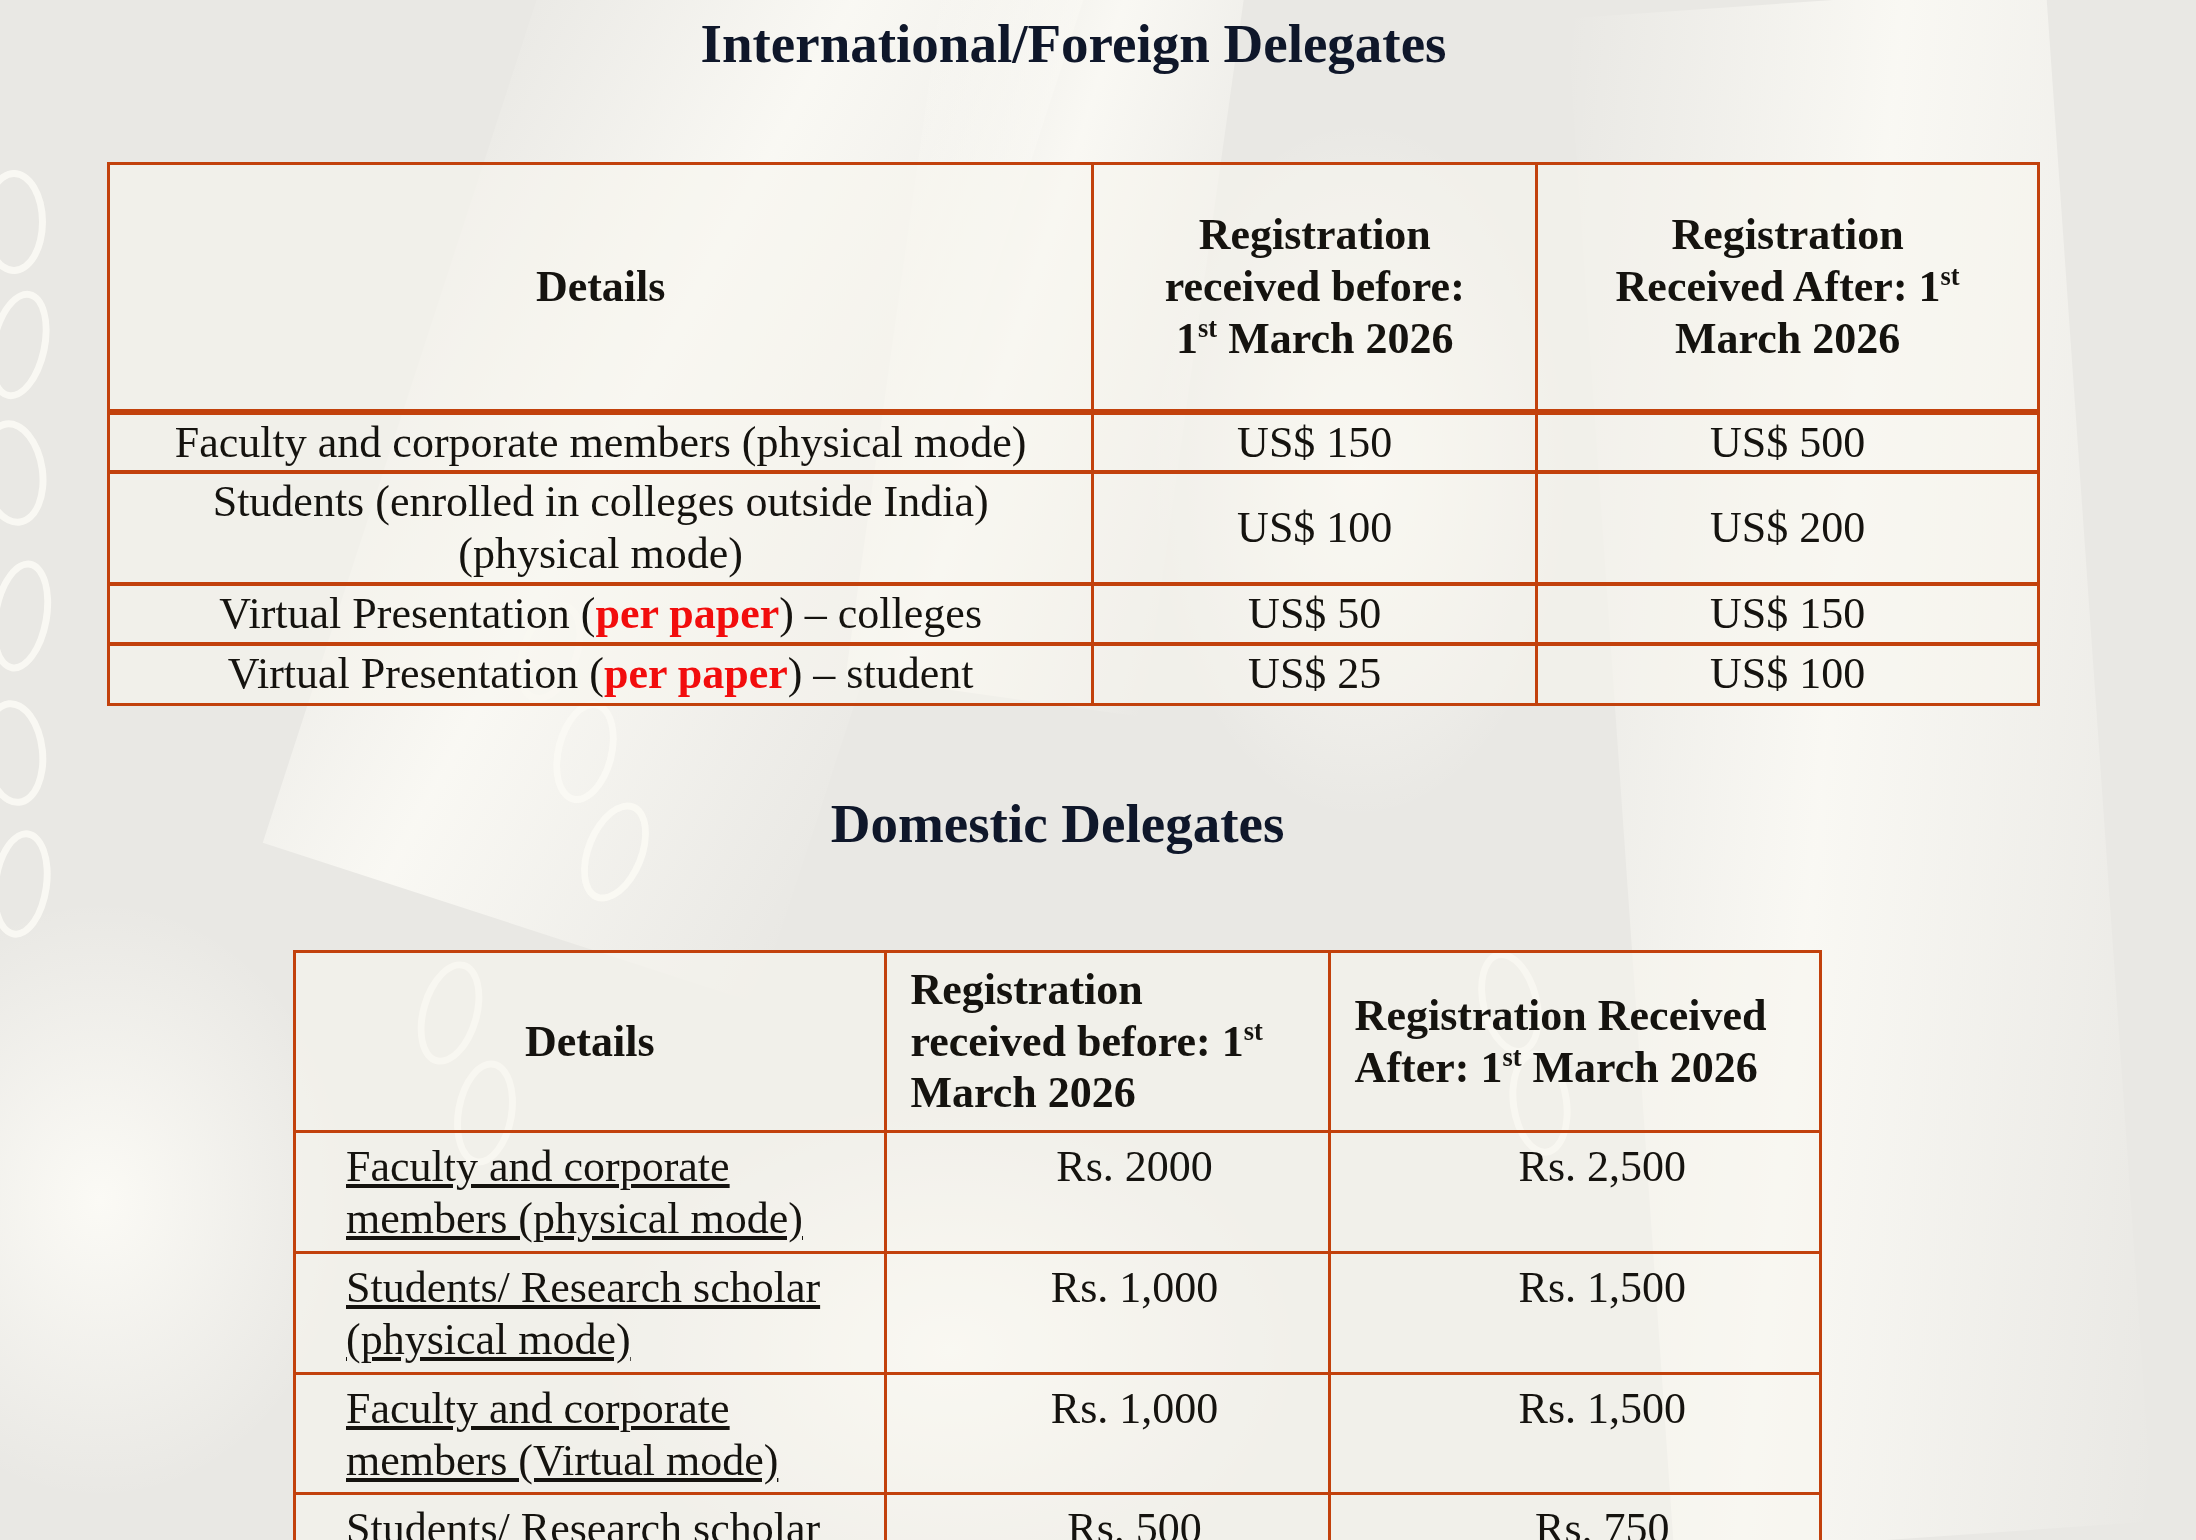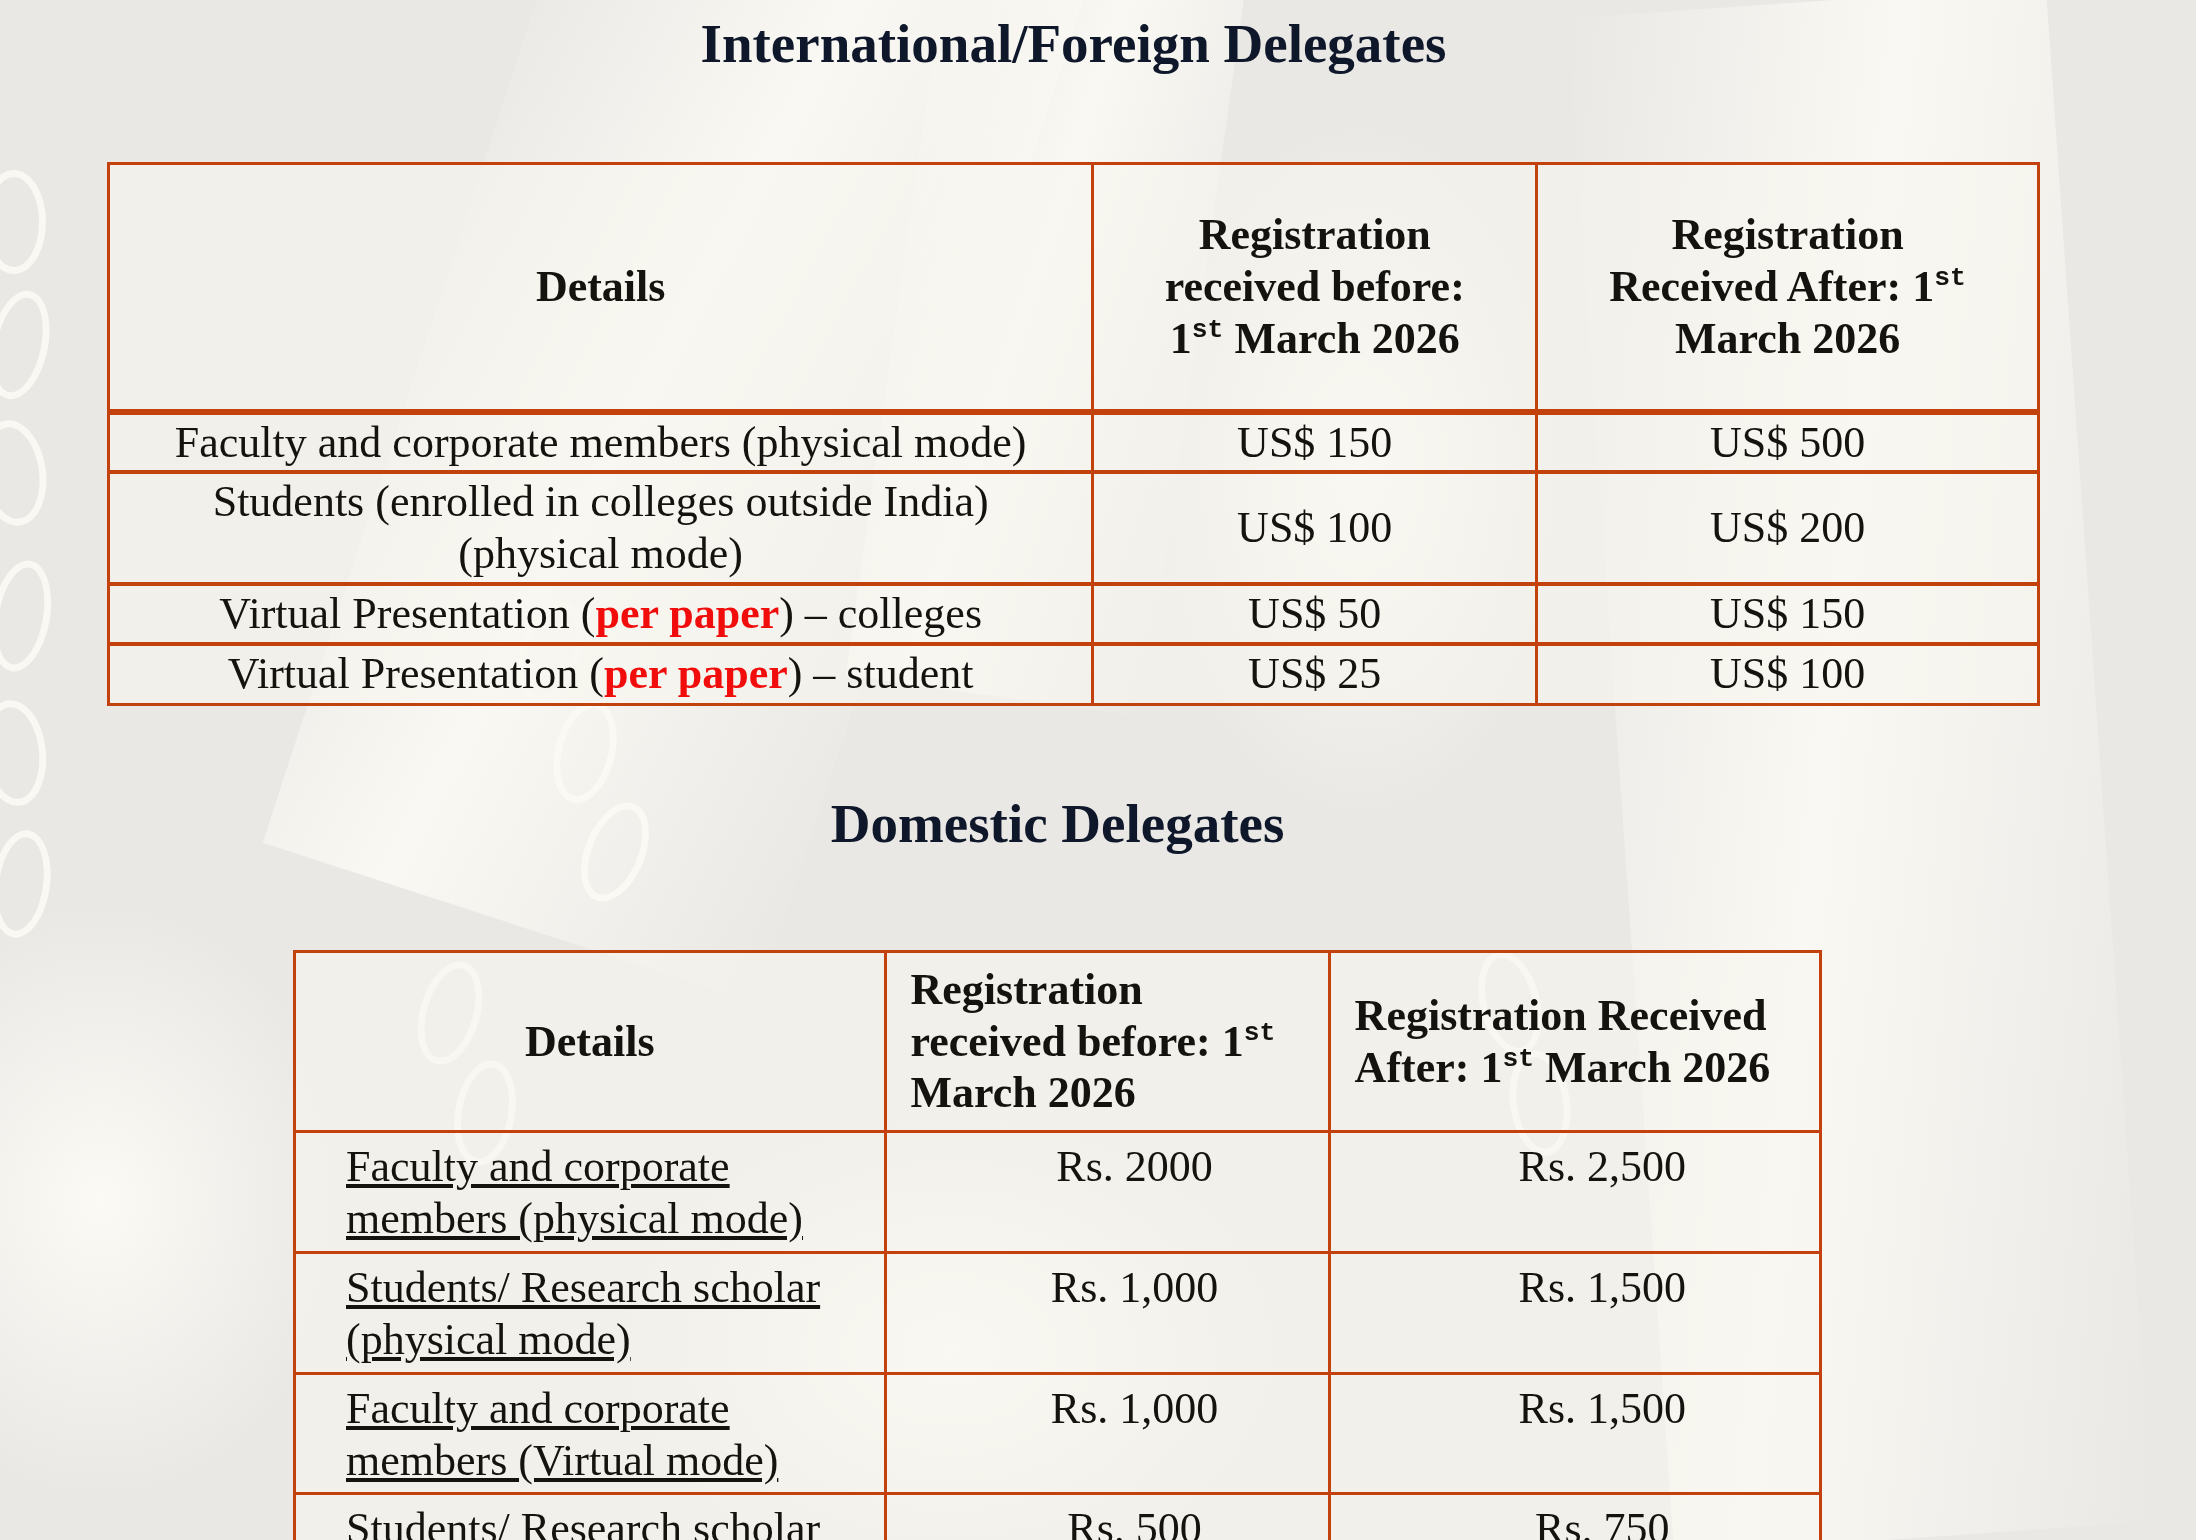--- a/index.html
+++ b/index.html
@@ -43,21 +43,21 @@
     background:rgba(247,245,238,0.55);
   }
   table.tbl th, table.tbl td{
     border:3px solid #c2410c;
     font-size:44px;
     line-height:1.18;
     overflow:hidden;
   }
   .line{display:block;}
   .red{color:#f20d0d;font-weight:bold;}
-  sup{font-size:0.6em;line-height:0;vertical-align:super;font-family:Liberation Mono, monospace;}
+  sup{font-size:0.6em;line-height:0;vertical-align:super;}
   
   #intl-table{left:107px;top:162px;width:1933px;}
   #intl-table th{font-weight:bold;text-align:center;vertical-align:middle;padding:0 30px;}
   #intl-table thead tr{height:248px;}
   #intl-table thead th{border-bottom-width:6px;}
   #intl-table td{text-align:center;vertical-align:middle;padding:2px 14px;}
   #intl-table tbody td{border-top-width:4px;}
   #intl-r1{height:58px;}
   #intl-r2{height:102px;}
   #intl-r3{height:58px;}

